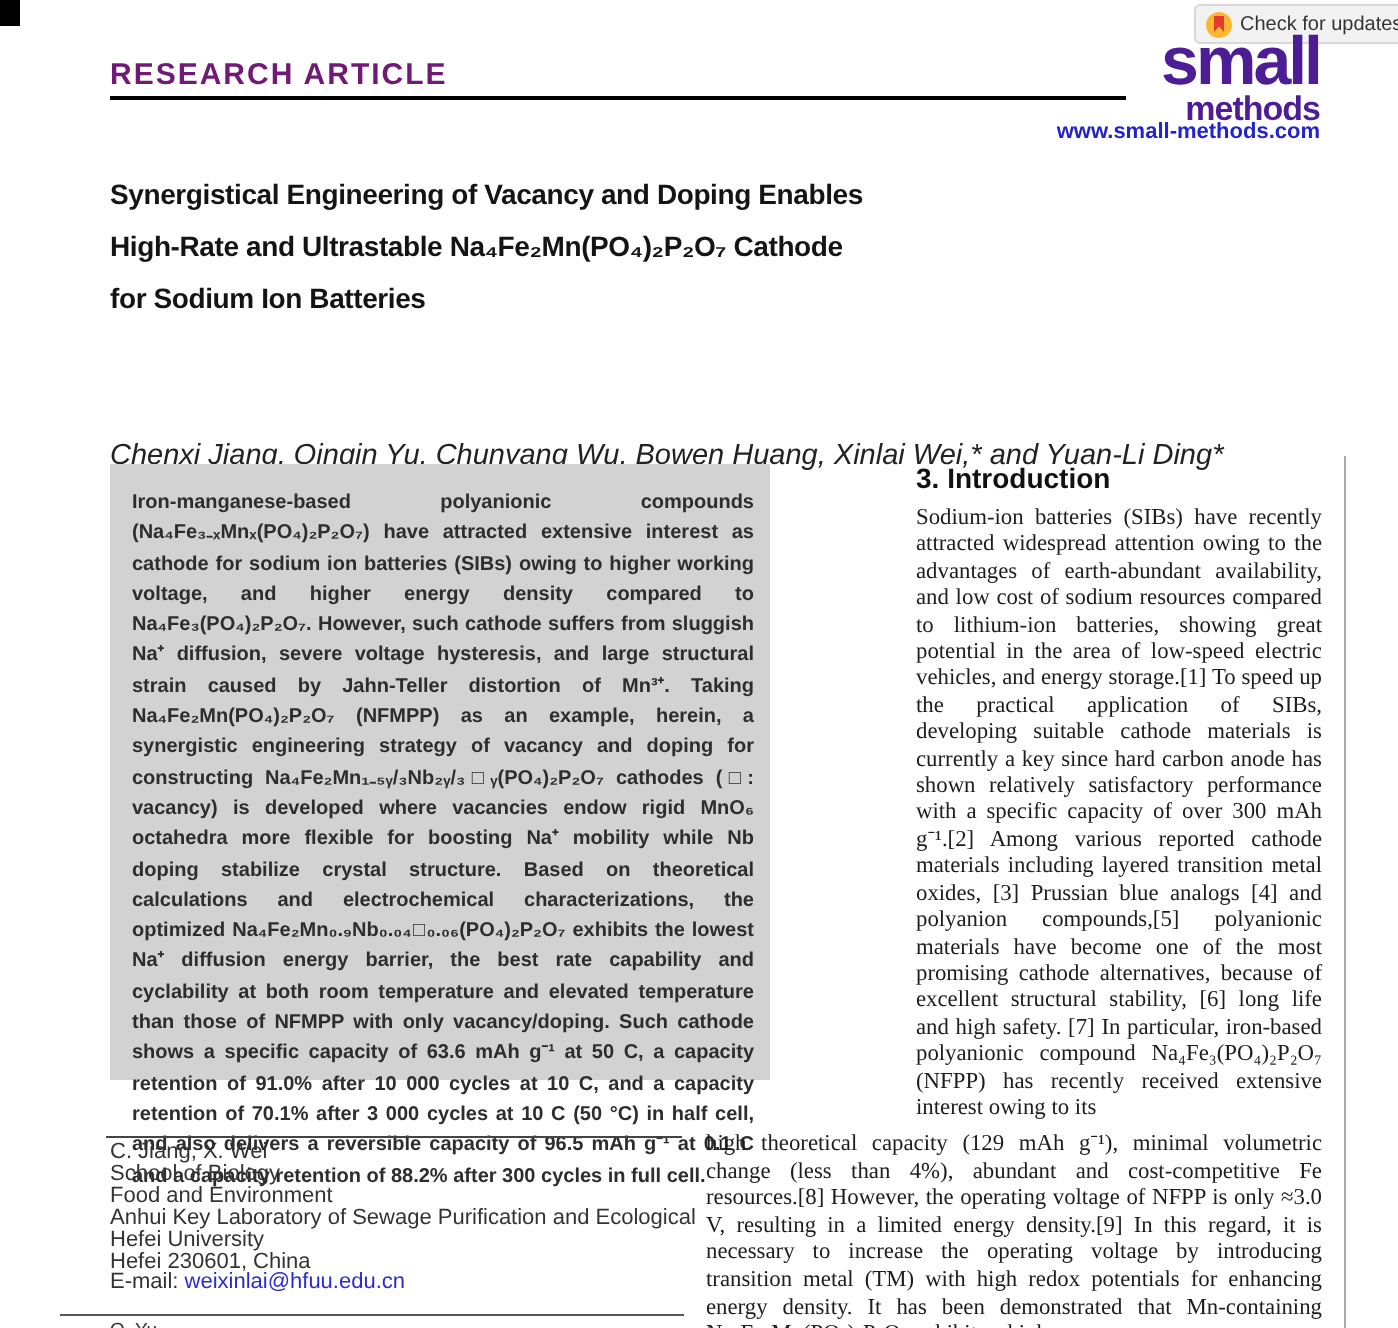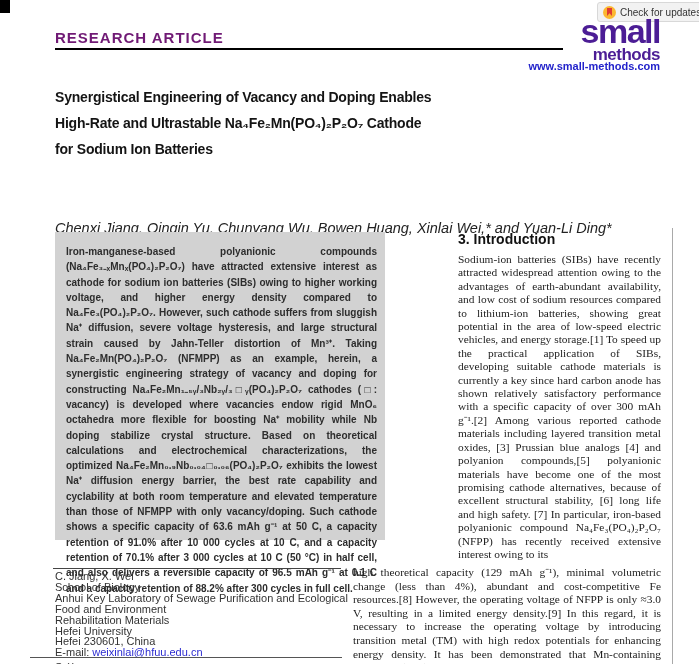--- a/index.html
+++ b/index.html
@@ -133,23 +133,22 @@
 </div>
 
 <h2 class="abs intro-heading">3. Introduction</h2>
 <p class="abs intro-col serif">Sodium-ion batteries (SIBs) have recently attracted widespread attention owing to the advantages of earth-abundant availability, and low cost of sodium resources compared to lithium-ion batteries, showing great potential in the area of low-speed electric vehicles, and energy storage.[1] To speed up the practical application of SIBs, developing suitable cathode materials is currently a key since hard carbon anode has shown relatively satisfactory performance with a specific capacity of over 300 mAh g⁻¹.[2] Among various reported cathode materials including layered transition metal oxides, [3] Prussian blue analogs [4] and polyanion compounds,[5] polyanionic materials have become one of the most promising cathode alternatives, because of excellent structural stability, [6] long life and high safety. [7] In particular, iron-based polyanionic compound Na₄Fe₃(PO₄)₂P₂O₇ (NFPP) has recently received extensive interest owing to its</p>
 <p class="abs intro-wide serif">high theoretical capacity (129 mAh g⁻¹), minimal volumetric change (less than 4%), abundant and cost-competitive Fe resources.[8] However, the operating voltage of NFPP is only ≈3.0 V, resulting in a limited energy density.[9] In this regard, it is necessary to increase the operating voltage by introducing transition metal (TM) with high redox potentials for enhancing energy density. It has been demonstrated that Mn-containing Na₄Fe₂Mn(PO₄)₂P₂O₇ exhibits a high</p>
 
 <div class="abs aff-rule-top"></div>
 <div class="abs aff-block">
   <div class="aff-line">C. Jiang, X. Wei</div>
   <div class="aff-line">School of Biology</div>
+  <div class="aff-line">Food and Environment</div>
   <div class="aff-line">Anhui Key Laboratory of Sewage Purification and Ecological</div>
-  <div class="aff-line">Food and Environment</div>
-  <div class="aff-line">Rehabilitation Materials</div>
   <div class="aff-line">Hefei University</div>
   <div class="aff-line">Hefei 230601, China</div>
   <div class="aff-line">
     <span>E-mail: </span><a class="email-link" href="#">weixinlai@hfuu.edu.cn</a>
   </div>
 </div>
 <div class="abs aff-rule-bottom"></div>
 <div class="abs aff-clipped">Q. Yu</div>
 
 <div class="abs page-edge"></div>

